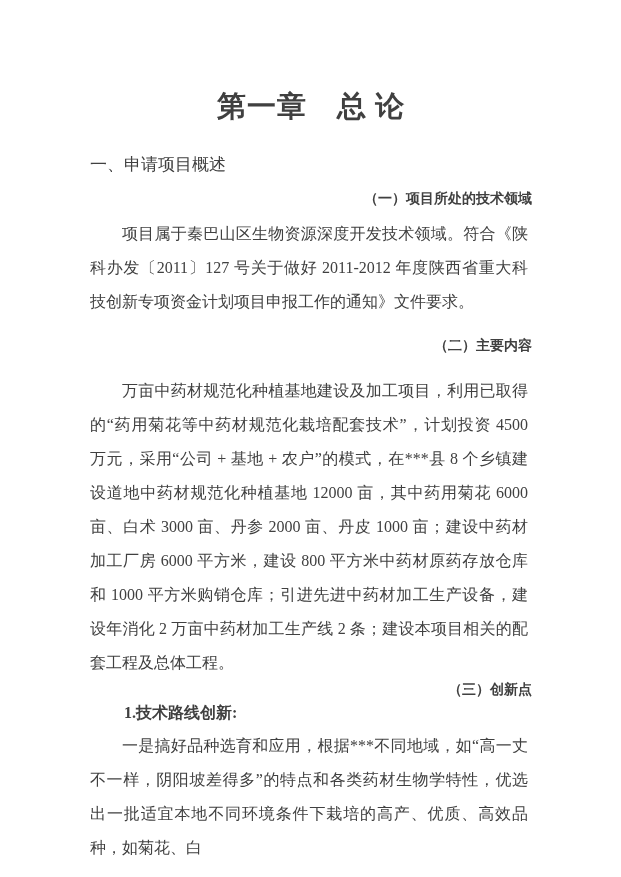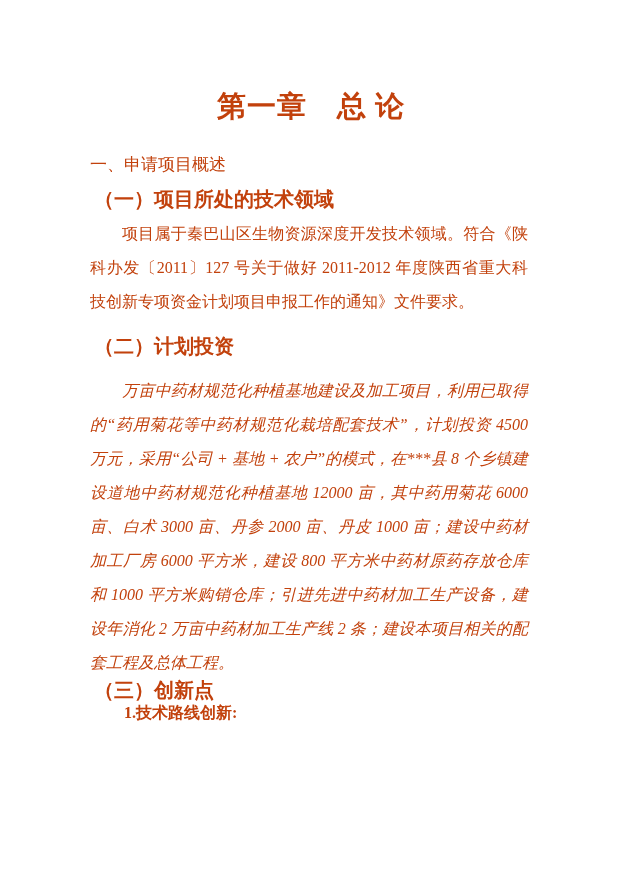--- a/index.html
+++ b/index.html
@@ -7,21 +7,21 @@
     margin: 0;
     padding: 0;
     background: #ffffff;
   }
   .page {
     position: relative;
     width: 621px;
     height: 877px;
     margin: 0 auto;
     background: #ffffff;
-    color: #c2410c;
+    color: #404040;
     font-family: "Liberation Serif", "DejaVu Serif", serif;
     box-sizing: border-box;
     padding: 0 89px 16px 90px;
     overflow: hidden;
   }
   .doc-title {
     margin: 89px 0 0 0;
     font-size: 29px;
     line-height: 34px;
     font-weight: bold;
@@ -29,58 +29,60 @@
     letter-spacing: 1px;
     white-space: pre;
   }
   .h-num {
     margin: 31px 0 0 0;
     font-size: 17px;
     line-height: 22px;
     font-weight: normal;
   }
   .h-paren {
-    font-size: 20px;
+    font-size: 14px;
     line-height: 24px;
     font-weight: bold;
     margin: 11px 0 0 4px;
+    text-align: right;
   }
   .h-paren.gap-main { margin-top: 15px; }
   .h-paren.gap-innov { margin-top: -2px; }
   .h-sub {
     margin: 0 0 0 0;
     padding-left: 34px;
     font-size: 16px;
     line-height: 22px;
     font-weight: bold;
   }
   .body-para {
     margin: 6px 4px 0 0;
     font-size: 16px;
     line-height: 34px;
     text-align: justify;
     text-justify: inter-ideograph;
     text-indent: 32px;
   }
-  .body-para.gap-md { margin-top: 16px; font-style: italic; }
+  .body-para.gap-md { margin-top: 16px; }
   .body-para.gap-sm { margin-top: 5px; }
 </style>
 </head>
 <body>
 
 <div class="page">
   <h1 class="doc-title">第一章　总 论</h1>
 
   <h2 class="h-num">一、申请项目概述</h2>
 
   <h3 class="h-paren">（一）项目所处的技术领域</h3>
 
   <p class="body-para">项目属于秦巴山区生物资源深度开发技术领域。符合《陕科办发〔2011〕127 号关于做好 2011-2012 年度陕西省重大科技创新专项资金计划项目申报工作的通知》文件要求。</p>
 
-  <h3 class="h-paren gap-main">（二）计划投资</h3>
+  <h3 class="h-paren gap-main">（二）主要内容</h3>
 
   <p class="body-para gap-md">万亩中药材规范化种植基地建设及加工项目，利用已取得的“药用菊花等中药材规范化栽培配套技术”，计划投资 4500 万元，采用“公司 + 基地 + 农户”的模式，在***县 8 个乡镇建设道地中药材规范化种植基地 12000 亩，其中药用菊花 6000 亩、白术 3000 亩、丹参 2000 亩、丹皮 1000 亩；建设中药材加工厂房 6000 平方米，建设 800 平方米中药材原药存放仓库和 1000 平方米购销仓库；引进先进中药材加工生产设备，建设年消化 2 万亩中药材加工生产线 2 条；建设本项目相关的配套工程及总体工程。</p>
 
   <h3 class="h-paren gap-innov">（三）创新点</h3>
 
   <h4 class="h-sub">1.技术路线创新:</h4>
 
+  <p class="body-para gap-sm">一是搞好品种选育和应用，根据***不同地域，如“高一丈不一样，阴阳坡差得多”的特点和各类药材生物学特性，优选出一批适宜本地不同环境条件下栽培的高产、优质、高效品种，如菊花、白</p>
 </div>
 
 </body></html>

